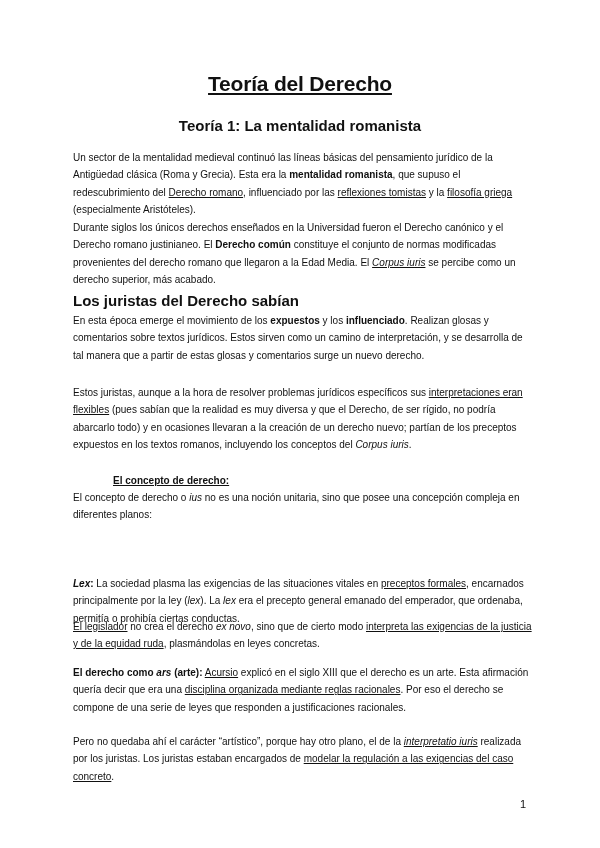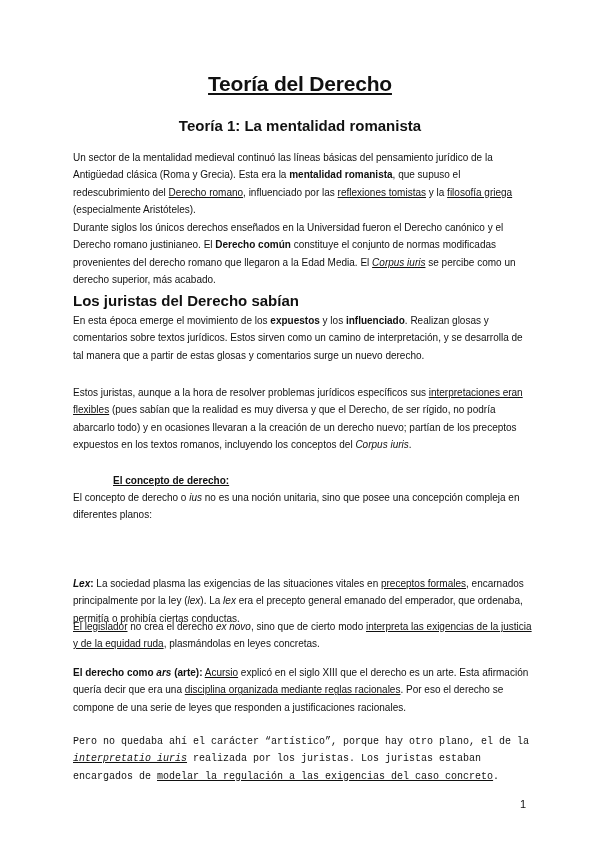--- a/index.html
+++ b/index.html
@@ -38,16 +38,16 @@
 
   <p class="p" style="top:489px;"><span>El concepto de derecho o </span><span class="i">ius</span><span> no es una noción unitaria, sino que posee una concepción compleja en diferentes planos:</span></p>
 
 
   <p class="p" style="top:575px;"><span class="b i">Lex</span><span class="b">:</span><span> La sociedad plasma las exigencias de las situaciones vitales en </span><span class="u">preceptos formales</span><span>, encarnados principalmente por la ley (</span><span class="i">lex</span><span>). La </span><span class="i">lex</span><span> era el precepto general emanado del emperador, que ordenaba, permitía o prohibía ciertas conductas.</span></p>
 
   <p class="p" style="top:618px;"><span class="u">El legislador</span><span> no crea el derecho </span><span class="i">ex novo</span><span>, sino que de cierto modo </span><span class="u">interpreta las exigencias de la justicia y de la equidad ruda</span><span>, plasmándolas en leyes concretas.</span></p>
 
   <p class="p" style="top:664px;"><span class="b">El derecho como </span><span class="b i">ars</span><span class="b"> (arte):</span><span> </span><span class="u">Acursio</span><span> explicó en el siglo XIII que el derecho es un arte. Esta afirmación quería decir que era una </span><span class="u">disciplina organizada mediante reglas racionales</span><span>. Por eso el derecho se compone de una serie de leyes que responden a justificaciones racionales.</span></p>
 
-  <p class="p" style="top:733px;font-family:Liberation Mono, monospace;"><span>Pero no quedaba ahí el carácter “artístico”, porque hay otro plano, el de la </span><span class="u i">interpretatio iuris</span><span> realizada por los juristas. Los juristas estaban encargados de </span><span class="u">modelar la regulación a las exigencias del caso concreto</span><span>.</span></p>
+  <p class="p" style="top:733px;"><span>Pero no quedaba ahí el carácter “artístico”, porque hay otro plano, el de la </span><span class="u i">interpretatio iuris</span><span> realizada por los juristas. Los juristas estaban encargados de </span><span class="u">modelar la regulación a las exigencias del caso concreto</span><span>.</span></p>
 
   <div class="pagenum">1</div>
 </div>
 
 </body></html>

